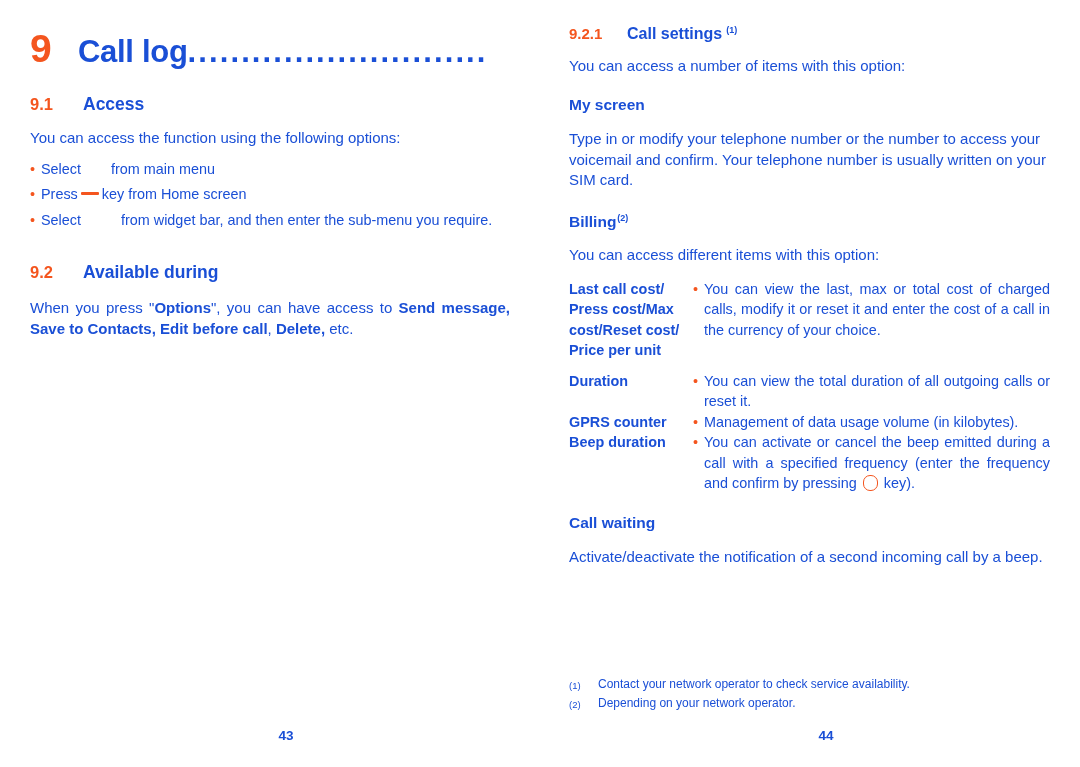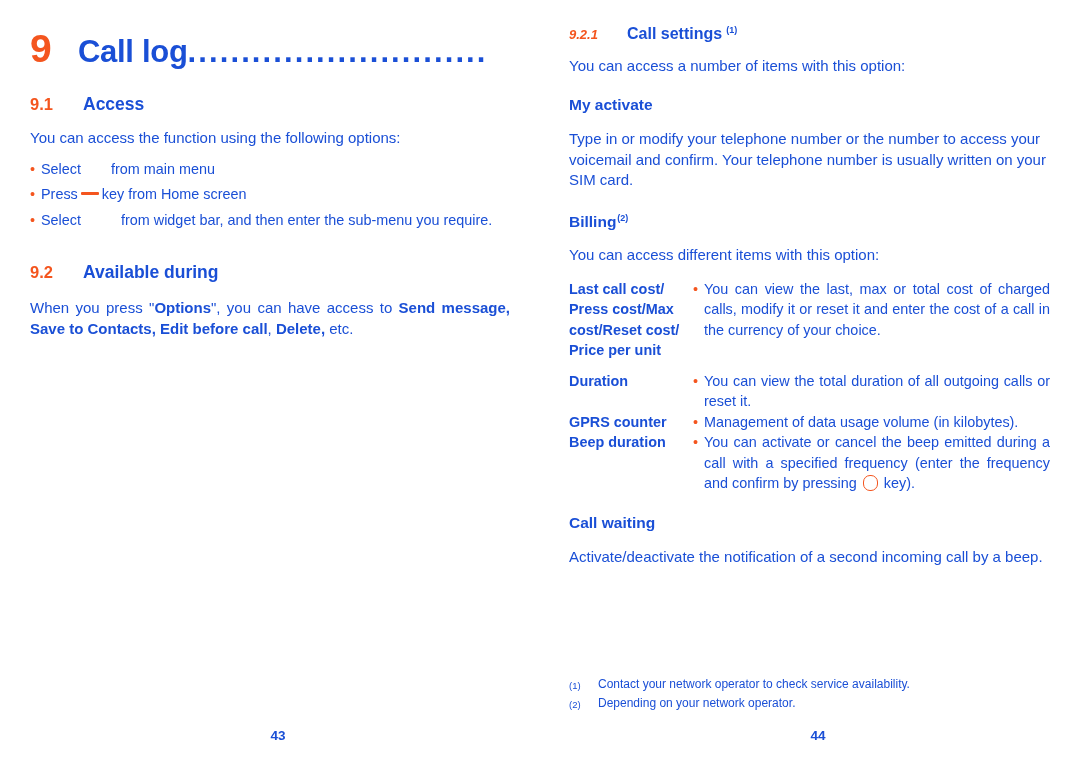--- a/index.html
+++ b/index.html
@@ -77,21 +77,21 @@
   .sec-title {
     color: #1A4FD6;
     font-size: 17.5px;
     font-weight: bold;
   }
   .sec-sub {
     display: flex;
     align-items: baseline;
     margin-top: 0px;
   }
-  .sec-sub .sec-num { font-size: 13px; width: 58px; font-style: italic; }
+  .sec-sub .sec-num { font-size: 15px; width: 58px; }
   .sec-sub .sec-title { font-size: 16px; }
 
   .sup {
     font-size: 9px;
     vertical-align: super;
     font-weight: bold;
     margin-left: 4px;
   }
   .sup-tight { margin-left: 1px; }
 
@@ -211,21 +211,21 @@
     flex: none;
     font-size: 9.5px;
     padding-top: 1px;
   }
 
   
   .pagenum {
     position: absolute;
     bottom: 24px;
     width: 100%;
-    left: 8px;
+    left: 16px;
     text-align: center;
     font-size: 13.5px;
     font-weight: bold;
     color: #1A4FD6;
   }
   .pagenum-left  { padding-right: 10px; }
   .pagenum-right { padding-right: 8px; }
 </style>
 </head>
 <body>
@@ -271,21 +271,21 @@
 
   <div class="col col-right">
 
     <div class="sec sec-sub" style="margin-top:25px;">
       <span class="sec-num">9.2.1</span>
       <span class="sec-title"><span>Call settings</span><span class="sup">(1)</span></span>
     </div>
 
     <p class="body">You can access a number of items with this option:</p>
 
-    <p class="body b" style="font-size:15.5px;margin-top:18px;">My activate</p>
+    <p class="body b" style="font-size:15.5px;margin-top:18px;">My screen</p>
 
     <p class="body" style="margin-top:14px;">Type in or modify your telephone number or the number to access your voicemail and confirm. Your telephone number is usually written on your SIM card.</p>
 
     <p class="body b" style="font-size:15.5px;margin-top:17px;"><span>Billing</span><span class="sup sup-tight">(2)</span></p>
 
     <p class="body">You can access different items with this option:</p>
 
     <table class="deftable">
       <tbody>
         <tr>

